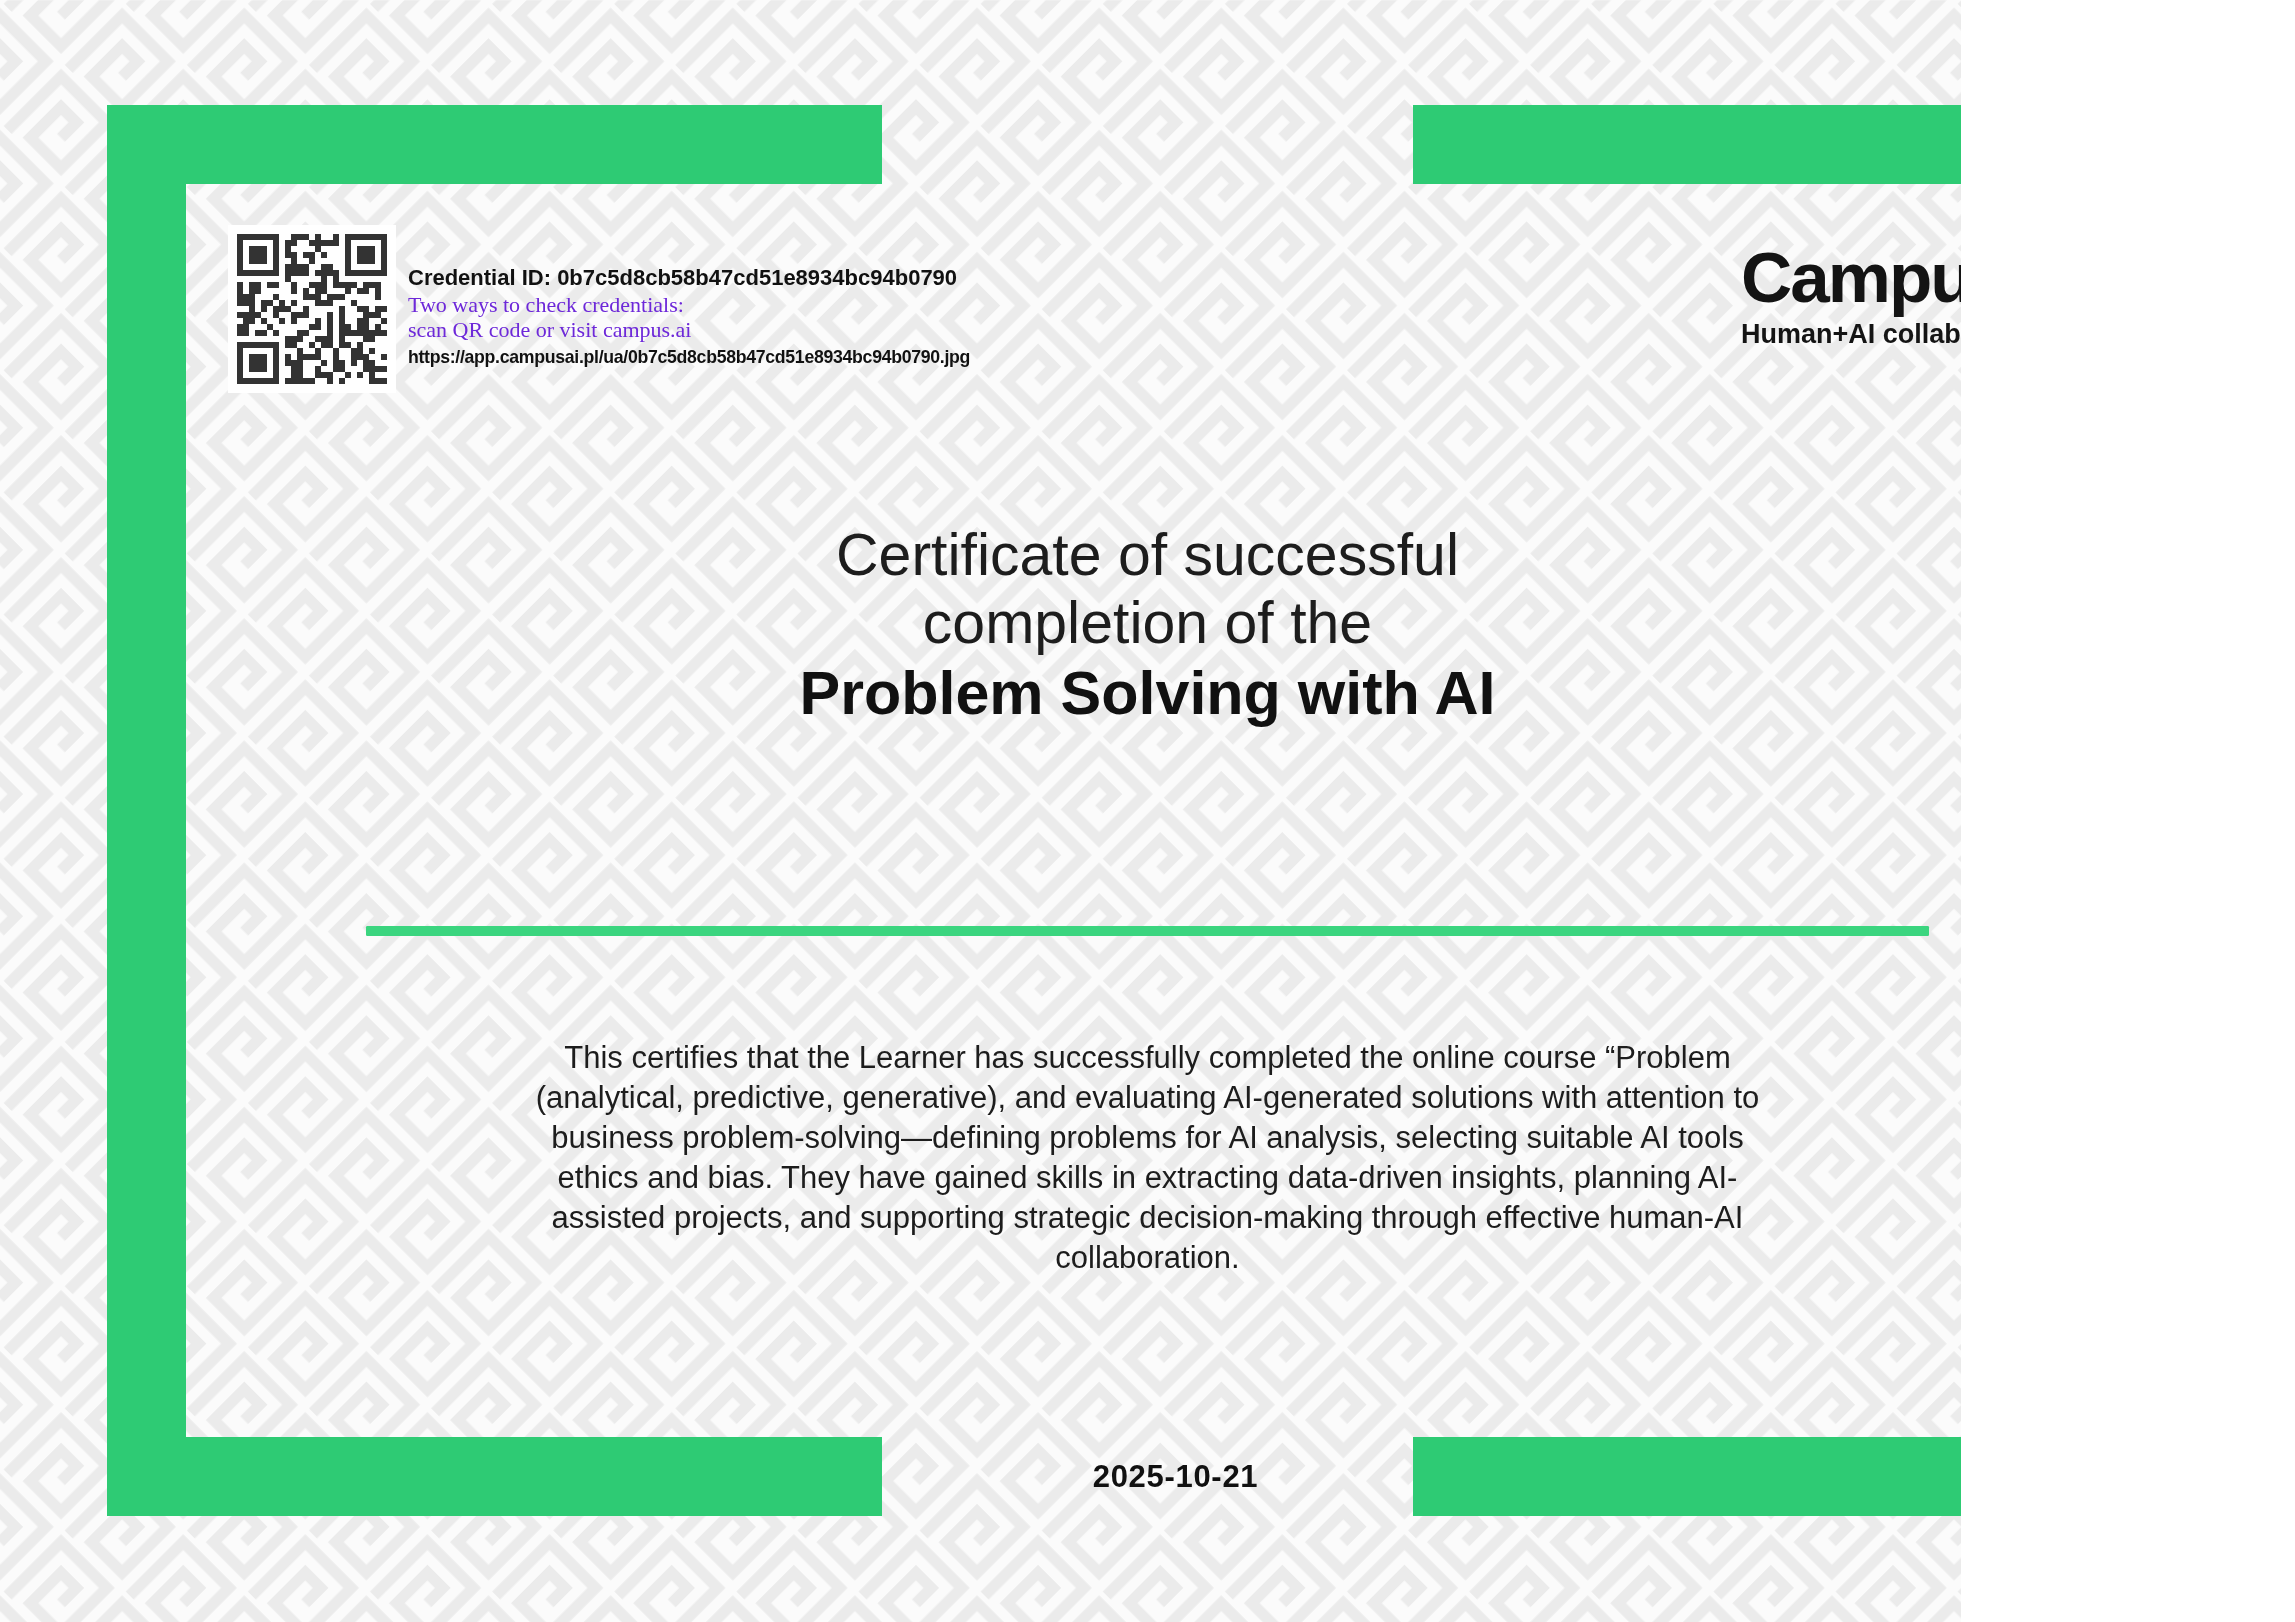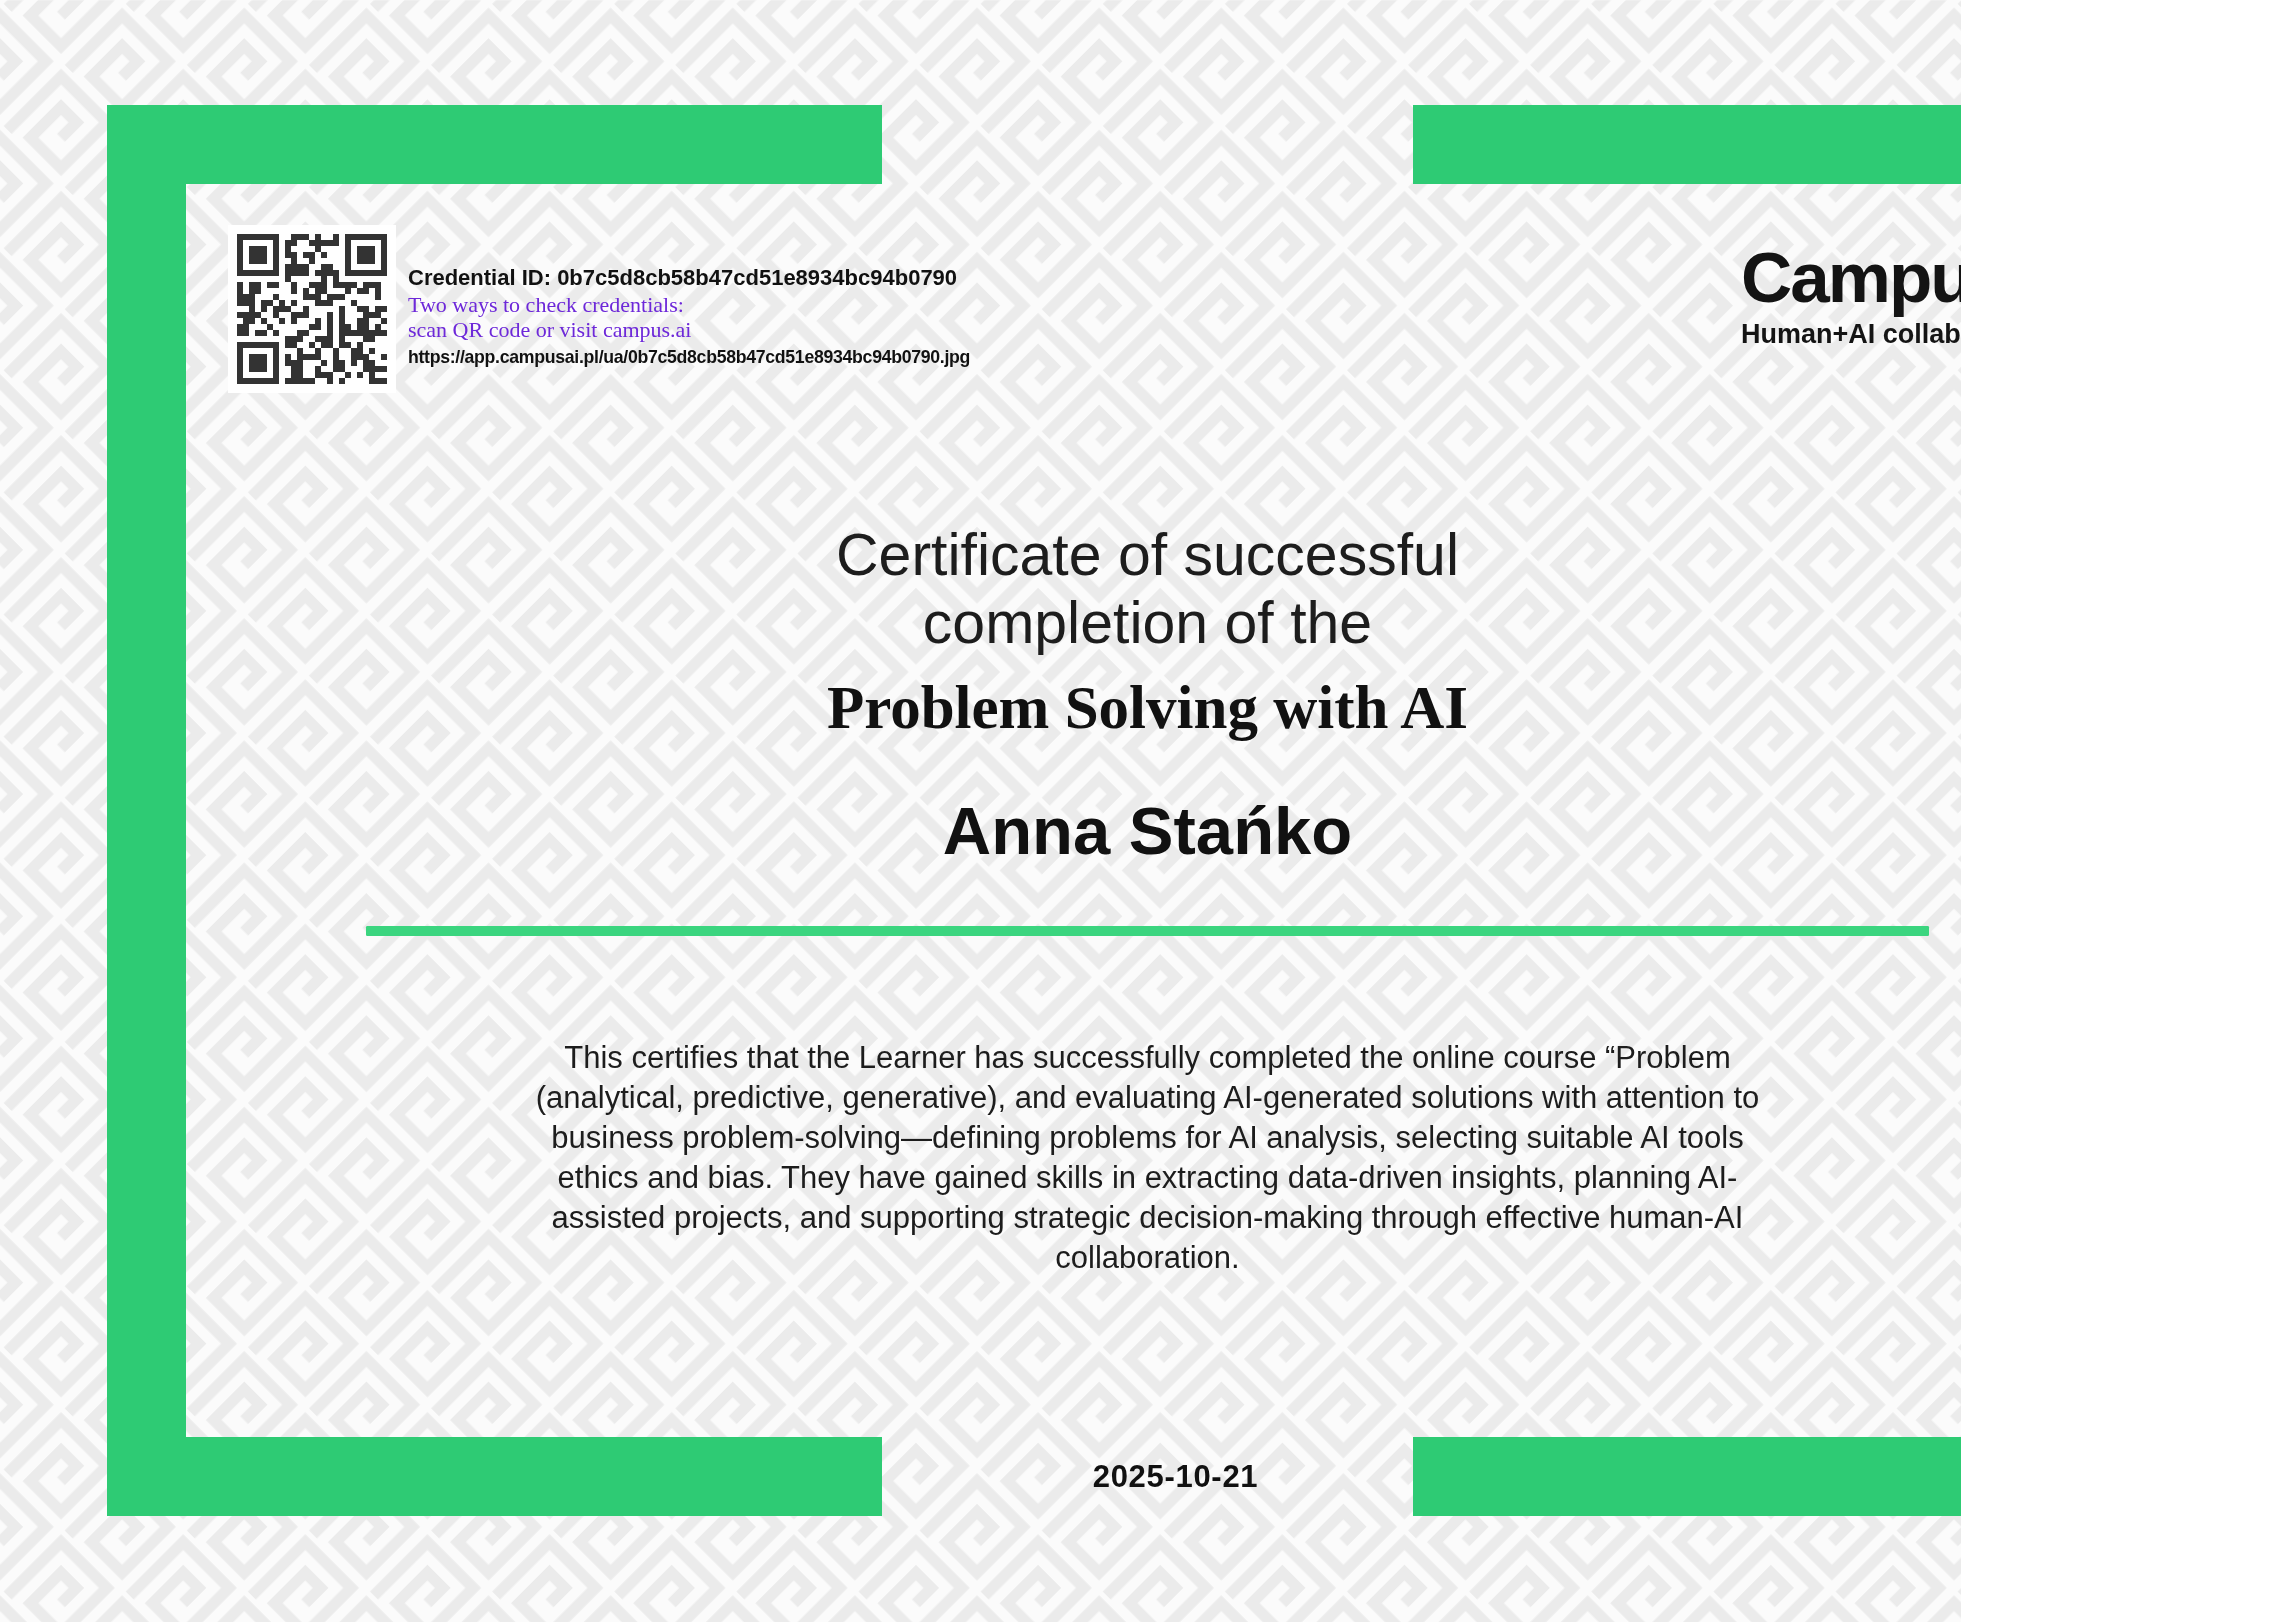--- a/index.html
+++ b/index.html
@@ -33,21 +33,21 @@
 
   
   .logo{position:absolute;left:1741px;top:241px;width:393px;}
   .logo-brand{font-size:71px;font-weight:bold;letter-spacing:-2px;line-height:73px;color:#141414;white-space:nowrap;}
   .logo-brand .accent{color:var(--accent-green,#3ecd7e);}
   .logo-tagline{font-size:27px;font-weight:bold;line-height:30px;margin-top:5.2px;color:#141414;white-space:nowrap;}
 
   
   .title{position:absolute;left:0;top:521px;width:2295px;text-align:center;color:#1d1d1d;}
   .title-line{font-size:59px;font-weight:normal;line-height:68px;}
-  .title-course{font-size:61px;font-weight:bold;line-height:68px;margin-top:17px;color:#111;font-family:Liberation Serif, serif;}
+  .title-course{font-size:61px;font-weight:bold;line-height:68px;margin-top:2px;color:#111;}
 
   
   .name{position:absolute;left:0;top:789px;width:2295px;text-align:center;
         font-size:67px;font-weight:bold;line-height:84px;color:#111;}
 
   
   .divider{position:absolute;left:366px;top:926px;width:1563px;height:9.8px;
            background:var(--divider-green,#3bd57f);border-radius:1.3px;}
 
   
@@ -324,21 +324,20 @@
     <div class="logo-brand"><span>Campus</span><span class="accent">AI</span></div>
     <div class="logo-tagline">Human+AI collaboration</div>
   </div>
 
   <div class="title">
     <div class="title-line">Certificate of successful</div>
     <div class="title-line">completion of the</div>
     <div class="title-course">Problem Solving with AI</div>
   </div>
 
-  <div class="name">Anna Stańko</div>
 
   <div class="divider"></div>
 
   <div class="body-text">
     <div class="body-line">This certifies that the Learner has successfully completed the online course “Problem</div>
     <div class="body-line">(analytical, predictive, generative), and evaluating AI-generated solutions with attention to</div>
     <div class="body-line">business problem-solving—defining problems for AI analysis, selecting suitable AI tools</div>
     <div class="body-line">ethics and bias. They have gained skills in extracting data-driven insights, planning AI-</div>
     <div class="body-line">assisted projects, and supporting strategic decision-making through effective human-AI</div>
     <div class="body-line">collaboration.</div>

